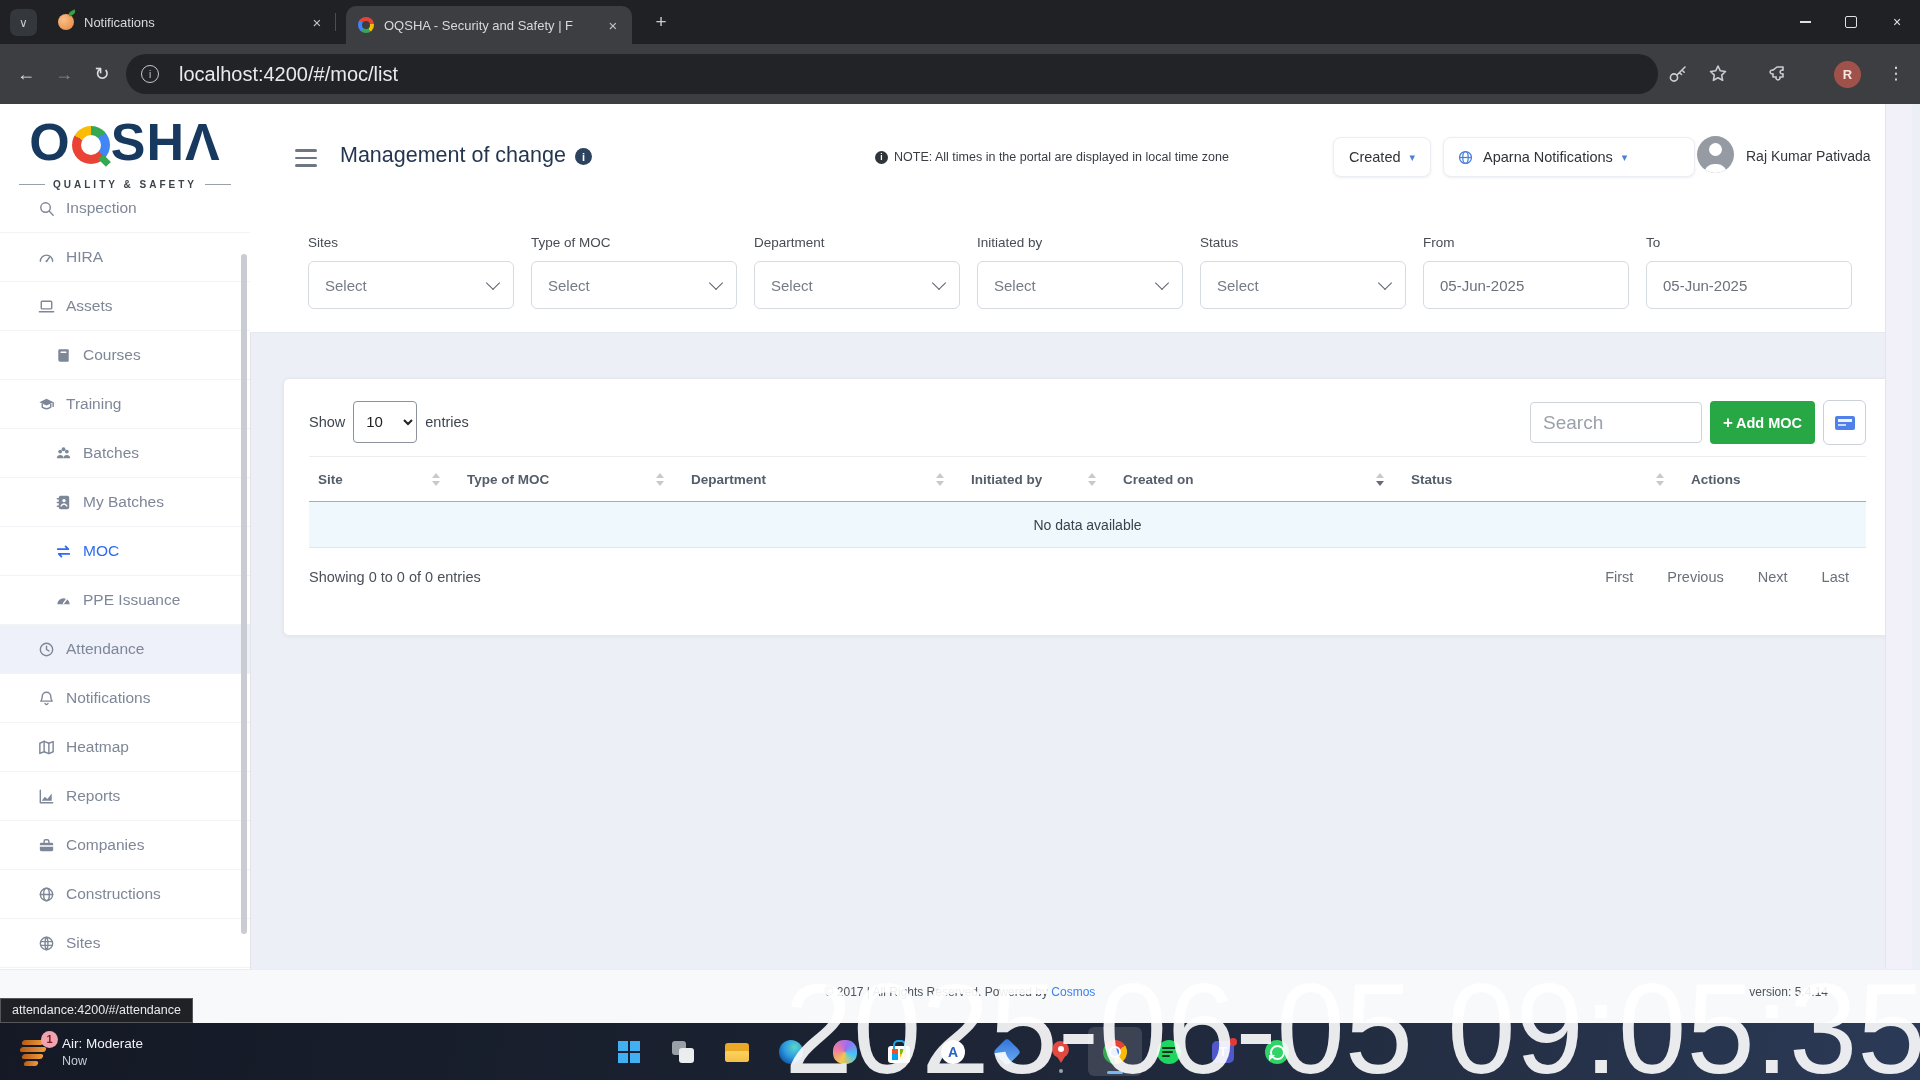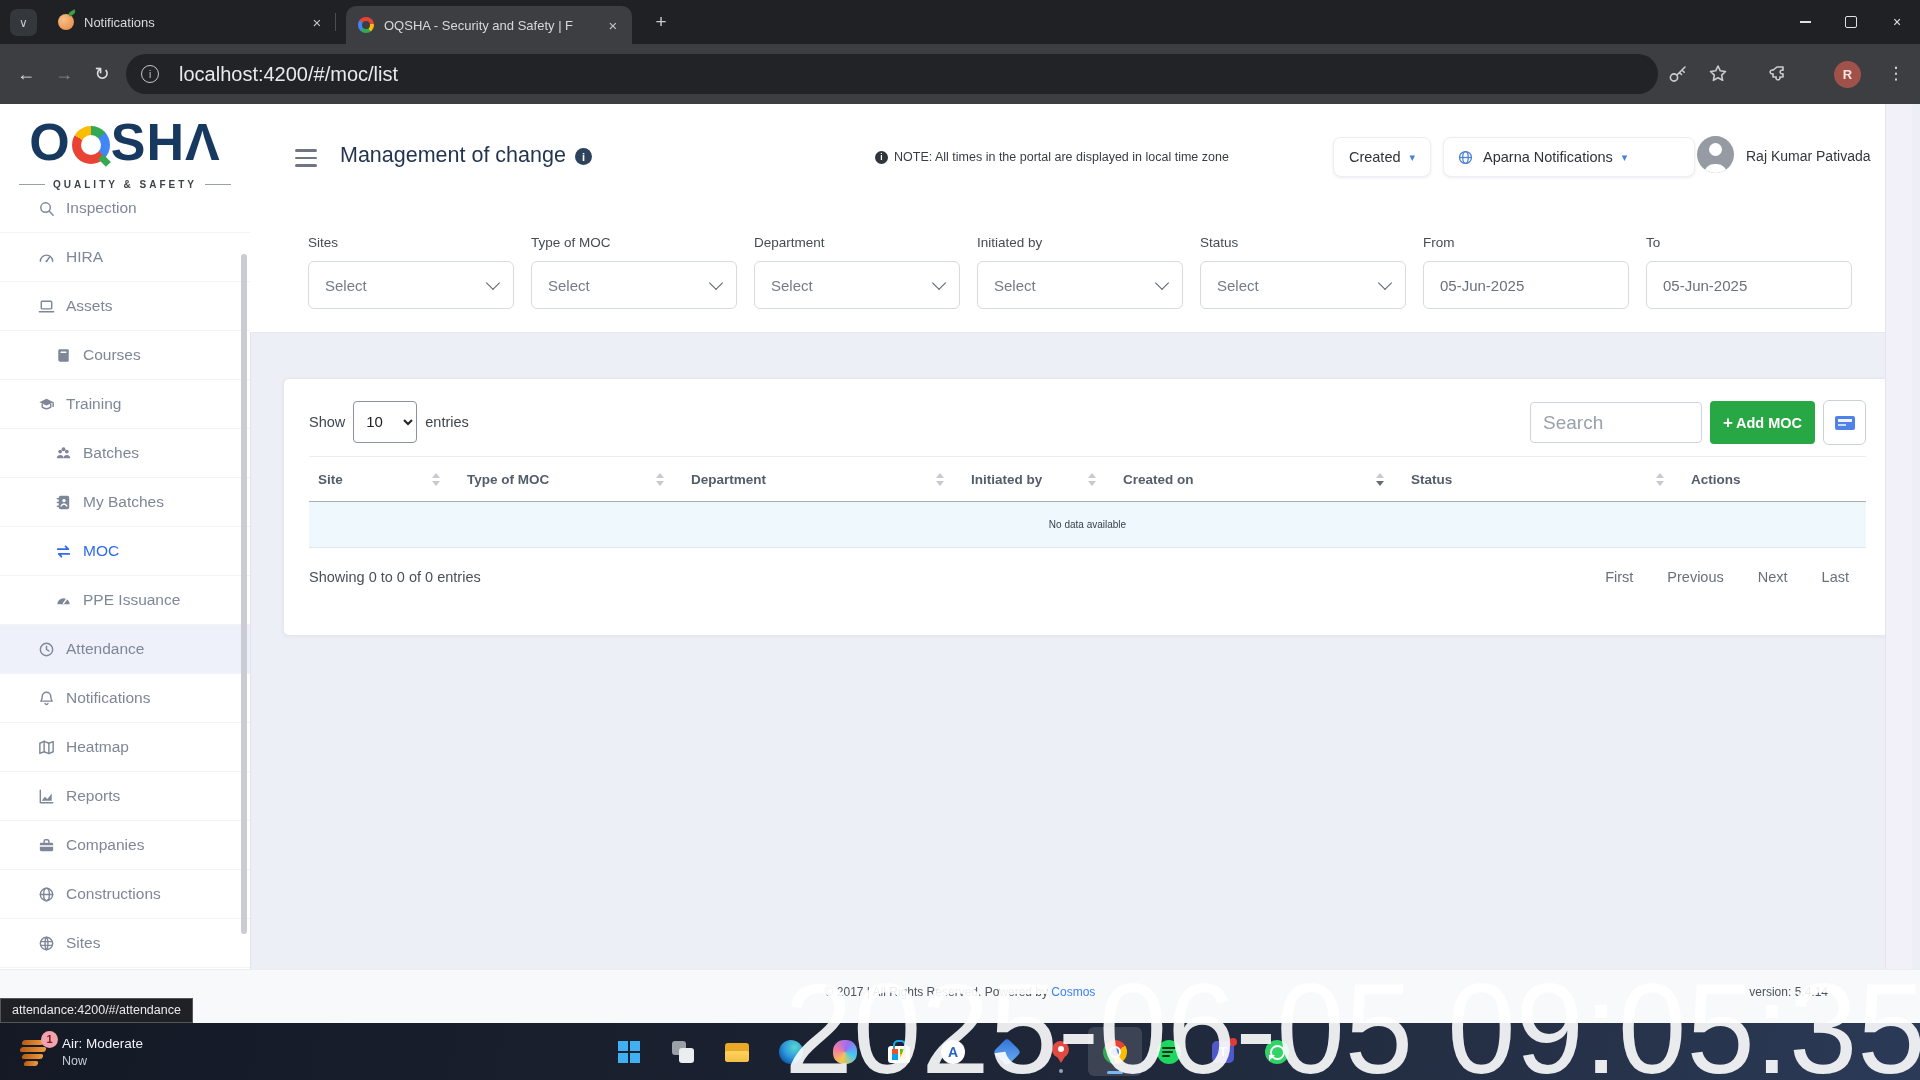--- a/index.html
+++ b/index.html
@@ -86,21 +86,21 @@
   .iconbtn{width:41px;height:43px;border:1px solid #ccd1d9;border-radius:6px;background:#fff;display:flex;align-items:center;justify-content:center}
   .cardglyph{width:20px;height:14px;background:#4f81e8;border-radius:2px;position:relative}
   .cardglyph::after{content:"";position:absolute;left:3px;top:3px;right:3px;height:3px;background:#fff;opacity:.9}
   .cardglyph::before{content:"";position:absolute;left:3px;top:8px;width:8px;height:2px;background:#fff;opacity:.7}
   .thead{position:absolute;top:77px;left:25px;right:25px;height:44px;border-top:1px solid #ebedf1;border-bottom:2px solid #a8acb4;display:flex}
   .th{display:flex;align-items:center;justify-content:space-between;padding:0 18px 0 9px;font-size:13.5px;color:#545d6a;font-weight:bold;box-sizing:border-box}
   .sorters{display:flex;flex-direction:column;gap:3px}
   .s-up{width:0;height:0;border-left:4px solid transparent;border-right:4px solid transparent;border-bottom:5px solid #c6c9cf}
   .s-dn{width:0;height:0;border-left:4px solid transparent;border-right:4px solid transparent;border-top:5px solid #c6c9cf}
   .th.sorted .s-dn{border-top-color:#666c76}
-  .norow{position:absolute;top:123px;left:25px;right:25px;height:45px;background:#eef8fd;border-bottom:1px solid #e2e5ea;display:flex;align-items:center;justify-content:center;font-size:10px;color:#39424d}
+  .norow{position:absolute;top:123px;left:25px;right:25px;height:45px;background:#eef8fd;border-bottom:1px solid #e2e5ea;display:flex;align-items:center;justify-content:center;font-size:14px;color:#39424d}
   .summary{position:absolute;left:25px;top:190px;font-size:14.5px;color:#49505a}
   .pager{position:absolute;right:42px;top:190px;display:flex;gap:34px;font-size:14.5px;color:#69707b}
   .scrolltrack{position:absolute;right:0;top:0;width:26px;height:919px;background:#f2f0f8;border-left:1px solid #e6e3ef}
   
   .footer{position:absolute;left:0;bottom:0;width:1920px;height:53px;background:#f8f9fb;border-top:1px solid #ecedf2;z-index:5}
   .f-center{position:absolute;left:0;right:0;top:15px;text-align:center;font-size:12px;color:#4e545c}
   .f-center .brand{color:#3b82f6}
   .f-version{position:absolute;right:92px;top:15px;font-size:12px;color:#4e545c}
   .tooltip{position:absolute;left:0;top:998px;background:#1f2124;border:1px solid #53565b;color:#e8eaed;font-size:12.5px;padding:4px 11px 5px;z-index:20}
   

